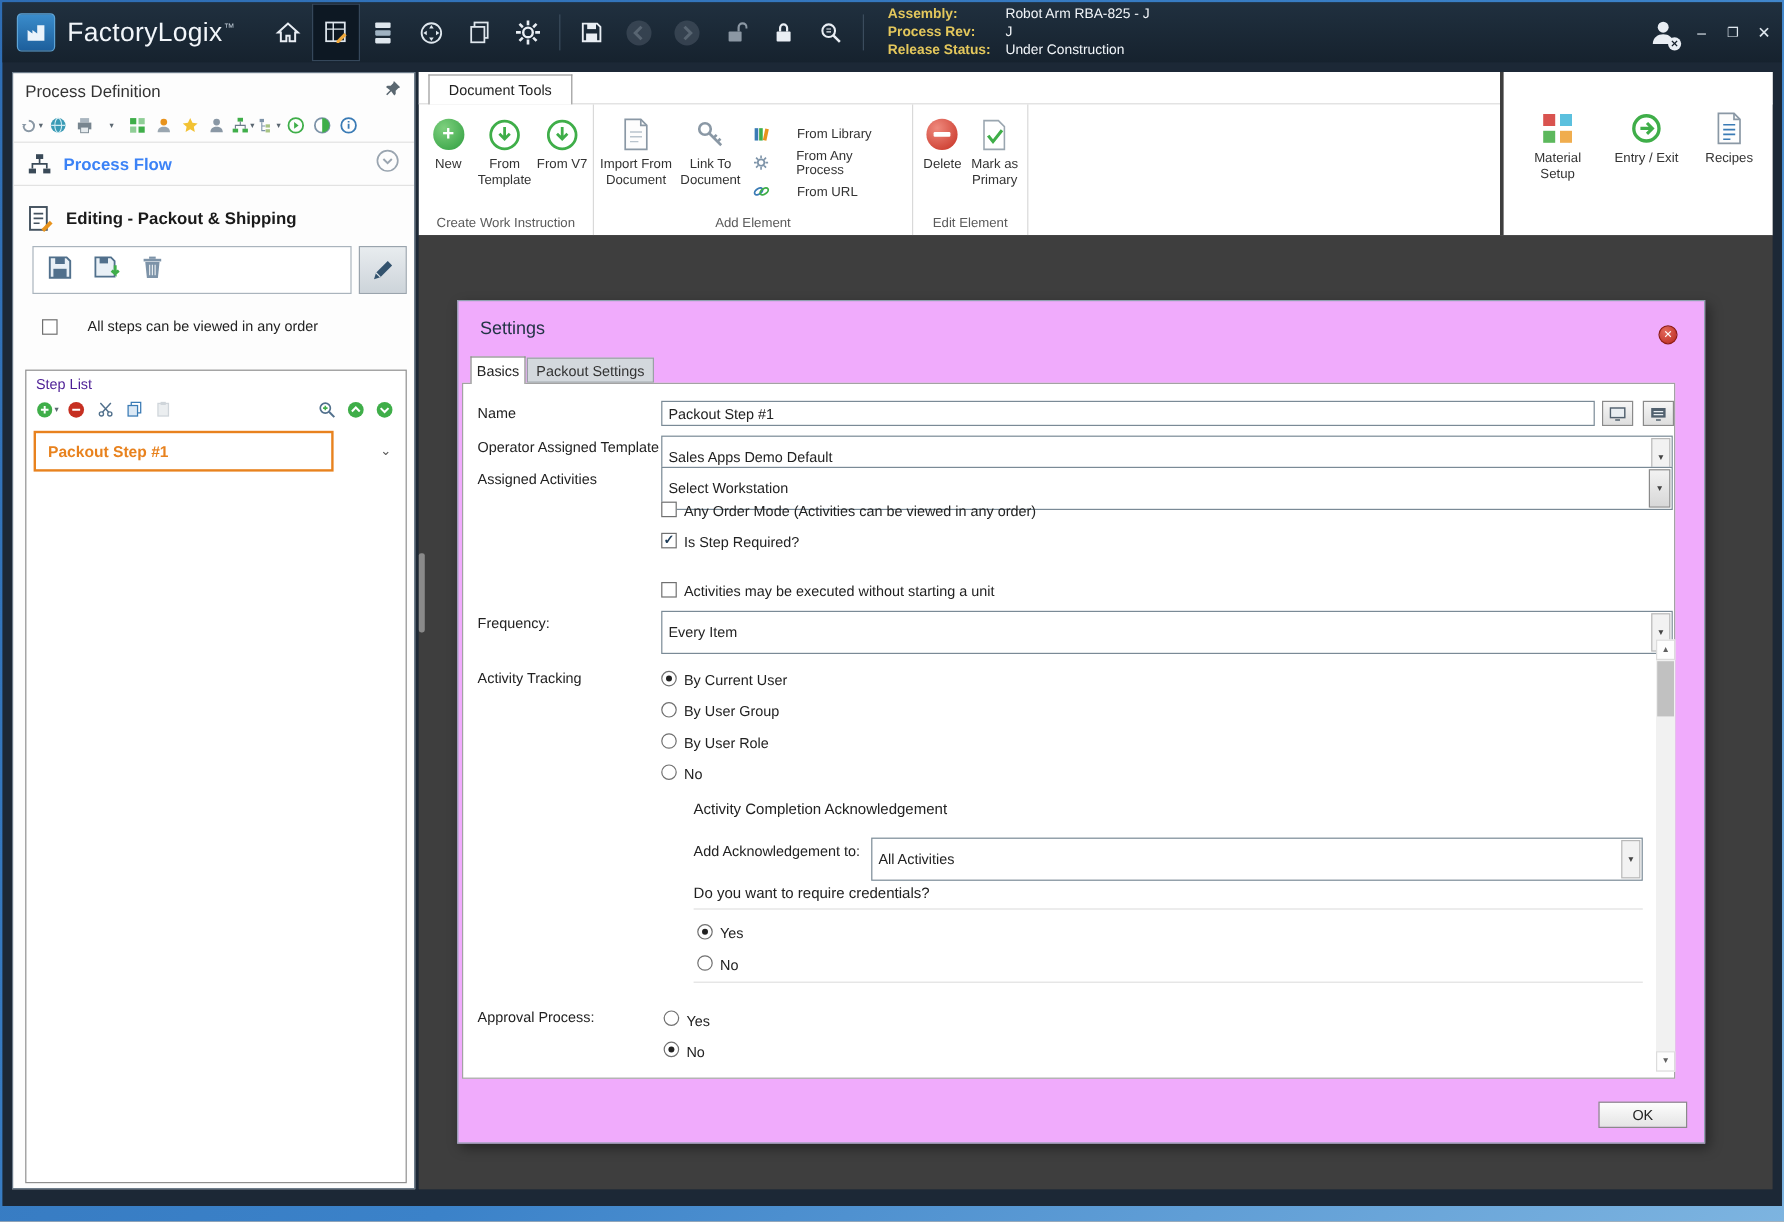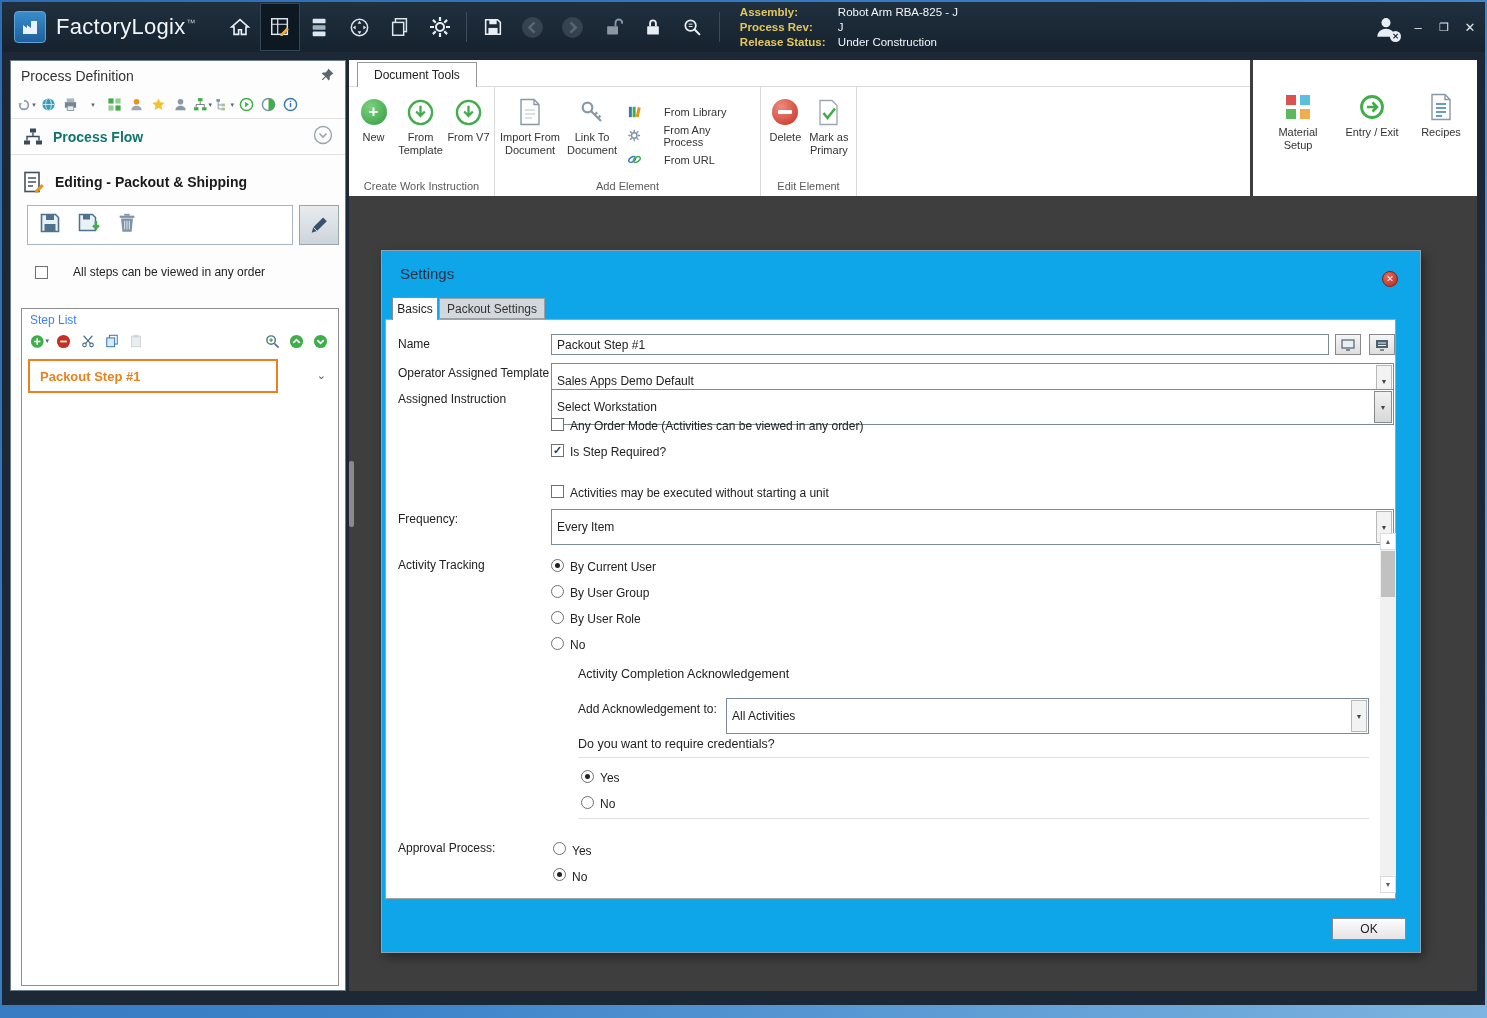--- a/index.html
+++ b/index.html
@@ -37,35 +37,35 @@
   .sidebar { position:absolute; left:8px; top:58px; width:336px; bottom:14px;
     background:#fdfdfd; border:1px solid #6d7c8a; }
   .sb-header { height:30px; display:flex; align-items:center; padding:0 10px; }
   .sb-title { font-size:14px; color:#333; }
   .pin { margin-left:auto; cursor:pointer; }
   .sb-toolbar { height:28px; display:flex; align-items:center; gap:3px; padding:0 6px;
     border-bottom:1px solid #e2e2e2; }
   .mi { width:19px; height:20px; display:flex; align-items:center; justify-content:center; cursor:pointer; }
   .mi .caret { font-size:7px; color:#5a6670; margin-left:1px; }
   .row-flow { height:36px; display:flex; align-items:center; padding:0 12px; border-bottom:1px solid #e2e2e2; }
-  .row-flow .txt { font-size:14px; font-weight:bold; color:#0f766e; margin-left:10px; }
+  .row-flow .txt { font-size:14px; font-weight:bold; color:#3b82f6; margin-left:10px; }
   .collapse-ic { margin-left:auto; cursor:pointer; }
   .row-edit { height:38px; display:flex; align-items:center; padding:0 10px; margin-top:8px; }
   .row-edit .txt { font-size:14px; font-weight:bold; color:#1a1a1a; margin-left:10px; }
   .file-actions { position:relative; height:42px; margin:4px 10px 0 14px; }
   .fa-box { position:absolute; left:2px; top:0; width:266px; height:40px; border:1px solid #aab4bd;
     background:#fff; display:flex; align-items:center; gap:14px; padding-left:10px; }
   .fa-edit { position:absolute; left:274px; top:0; width:40px; height:40px; border:1px solid #9aa4ad;
     background:linear-gradient(#e8ecef,#cdd4da); display:flex; align-items:center; justify-content:center; cursor:pointer; }
   .sb-check { display:flex; align-items:center; gap:25px; margin:18px 0 0 24px; font-size:12px; color:#222; }
   .checkbox { width:13px; height:13px; background:#fff; border:1px solid #707070; display:inline-flex;
     align-items:center; justify-content:center; flex:none; cursor:pointer; }
   .checkbox.checked::before { content:"✓"; font-size:11px; font-weight:bold; color:#1d3b57; line-height:11px; }
   .steplist { position:absolute; left:10px; right:6px; top:247px; bottom:4px; border:1px solid #8f8f8f; background:#fff; }
-  .sl-header { font-size:12px; color:#3b82f6; padding:4px 0 2px 8px; }
+  .sl-header { font-size:12px; color:#4c1d95; padding:4px 0 2px 8px; }
   .sl-toolbar { height:24px; display:flex; align-items:center; gap:5px; padding:0 8px; }
   .sl-toolbar .spacer { flex:1; }
   .step-item-wrap { position:relative; margin:6px 4px 0 4px; height:36px; }
   .step-item { position:absolute; left:2px; top:0; width:250px; height:34px; border:2px solid #e8821e;
     background:#fff; display:flex; align-items:center; padding-left:10px; cursor:pointer; }
   .step-item .txt { color:#e8821e; font-weight:bold; font-size:13px; }
   .step-chevron { position:absolute; right:8px; top:10px; font-size:11px; color:#555; cursor:pointer; }
 
   
   .main { position:absolute; left:347px; top:58px; right:8px; bottom:14px; background:#3e3e3e; }
@@ -88,21 +88,21 @@
   .rcircle { width:26px; height:26px; border-radius:50%; background:radial-gradient(circle at 35% 30%,#ef8a7e,#c62f21);
     display:flex; align-items:center; justify-content:center; }
   .rcircle .bar { width:14px; height:4px; background:#fff; border-radius:1px; }
   .ribbon-right { position:absolute; right:0; top:0; bottom:0; width:227px; background:#fff;
     border-left:3px solid #3e3e3e; display:flex; align-items:flex-start; padding:32px 8px 0 14px; gap:10px; }
 
   .workspace { position:absolute; left:0; top:136px; right:0; bottom:0; background:#3e3e3e; }
   .panel-handle { position:absolute; left:0; top:265px; width:5px; height:66px; background:#8a8a8a; border-radius:2px; }
 
   
-  .dialog { position:absolute; left:32px; top:54px; width:1040px; height:703px; background:#0ea5e9;
+  .dialog { position:absolute; left:32px; top:54px; width:1040px; height:703px; background:#f0abfc;
     border:1px solid #8fa0ae; box-shadow:3px 4px 10px rgba(0,0,0,.4); }
   .dlg-title { position:absolute; left:18px; top:14px; font-size:15px; color:#233446; font-weight:500; }
   .dlg-close { position:absolute; right:22px; top:20px; width:16px; height:16px; border-radius:50%;
     background:radial-gradient(circle at 35% 30%,#e4695c,#b8281c); border:1px solid #8e1d14; color:#fff;
     font-size:9px; line-height:14px; text-align:center; cursor:pointer; }
   .tab-basic { position:absolute; left:10px; top:46px; width:46px; height:23px; background:#fff;
     border:1px solid #8a8a8a; border-bottom:none; z-index:4; font-size:12px; color:#222;
     display:flex; align-items:center; justify-content:center; cursor:pointer; }
   .tab-packout { position:absolute; left:57px; top:47px; width:106px; height:21px; background:#d3d8dd;
     border:1px solid #9aa0a6; font-size:12px; color:#333; display:flex; align-items:center; justify-content:center; cursor:pointer; }
@@ -652,21 +652,21 @@
                   <path d="M3 4 h8 M3 6.5 h8" stroke="#e9eef2" stroke-width="1"></path>
                 </svg>
           </div>
 
           <div class="flabel" style="left:12px; top:46px">Operator Assigned Template</div>
           <div class="combo" style="left:165px; top:43px; width:843px">
             <span>Sales Apps Demo Default</span>
             <span class="arrowbox"></span>
           </div>
 
-          <div class="flabel" style="left:12px; top:72px">Assigned Instruction</div>
+          <div class="flabel" style="left:12px; top:72px">Assigned Activities</div>
           <div class="combo buttonarrow" style="left:165px; top:69px; width:843px">
             <span>Select Workstation</span>
             <span class="arrowbox"></span>
           </div>
 
           <span class="checkbox cbx" style="left:165px; top:98px"></span>
           <div class="flabel" style="left:184px; top:99px">Any Order Mode (Activities can be viewed in any order)</div>
 
           <span class="checkbox cbx checked" style="left:165px; top:124px"></span>
           <div class="flabel" style="left:184px; top:125px">Is Step Required?</div>

